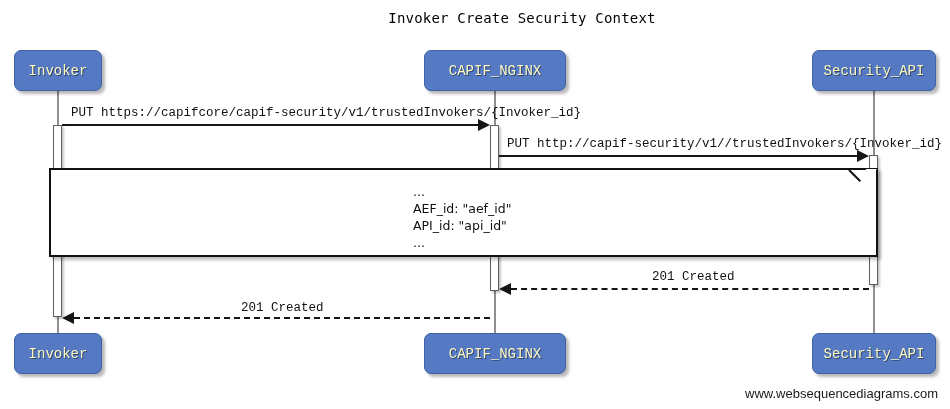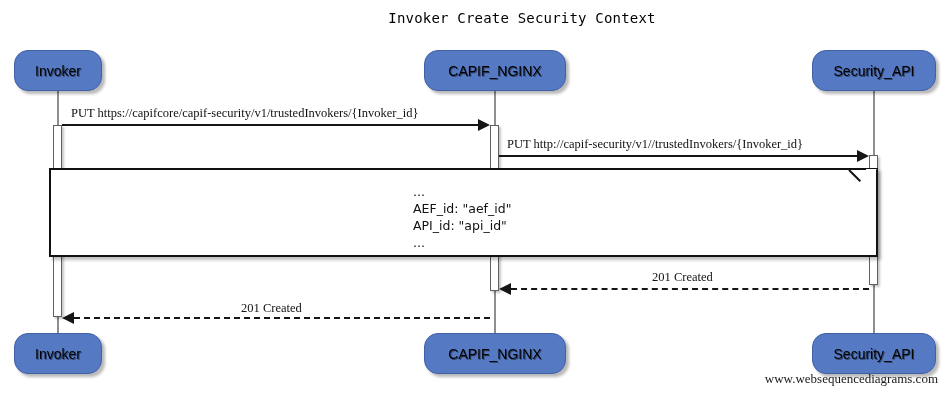--- a/index.html
+++ b/index.html
@@ -24,38 +24,38 @@
     font-size: 14px;
     color: #000000;
     font-family: "DejaVu Sans Mono", monospace;
     letter-spacing: 0.2px;
     white-space: nowrap;
     margin-left: 47px;
   }
   .footer {
     position: absolute;
     right: 12px;
-    bottom: 22px;
+    bottom: 8px;
     font-size: 13px;
     color: #1a1a1a;
-    font-family: Liberation Serif, serif;
+    font-family: Liberation Sans, sans-serif;
     white-space: nowrap;
     margin-top: 34px;
   }
 
   
   .participant {
     position: absolute;
     box-sizing: border-box;
     background: #5579c2;
     border: 1px solid #3f61a6;
-    border-radius: 14px;
-    color: #000000;
+    border-radius: 7px;
+    color: #fef9c3;
     font-size: 14px;
-    font-family: Liberation Sans, sans-serif;
+    font-family: Liberation Mono, monospace;
     display: flex;
     align-items: center;
     justify-content: center;
     text-shadow: 1px 1px 0 rgba(0,0,0,0.45);
     box-shadow: 3px 3px 3px rgba(0,0,0,0.28);
     white-space: nowrap;
     overflow: hidden;
   }
 
   
@@ -94,21 +94,21 @@
     border-left: 12px solid #161616;
   }
   .arrow-head.left {
     border-right: 12px solid #161616;
   }
   .msg-label {
     position: absolute;
     font-size: 12.5px;
     color: #111111;
     white-space: nowrap;
-    font-family: Liberation Serif, serif;
+    font-family: Liberation Mono, monospace;
   }
 
   
   .note {
     position: absolute;
     box-sizing: border-box;
     background: #ffffff;
     border: 2px solid #111111;
     box-shadow: 3px 3px 3px rgba(0,0,0,0.25);
   }

